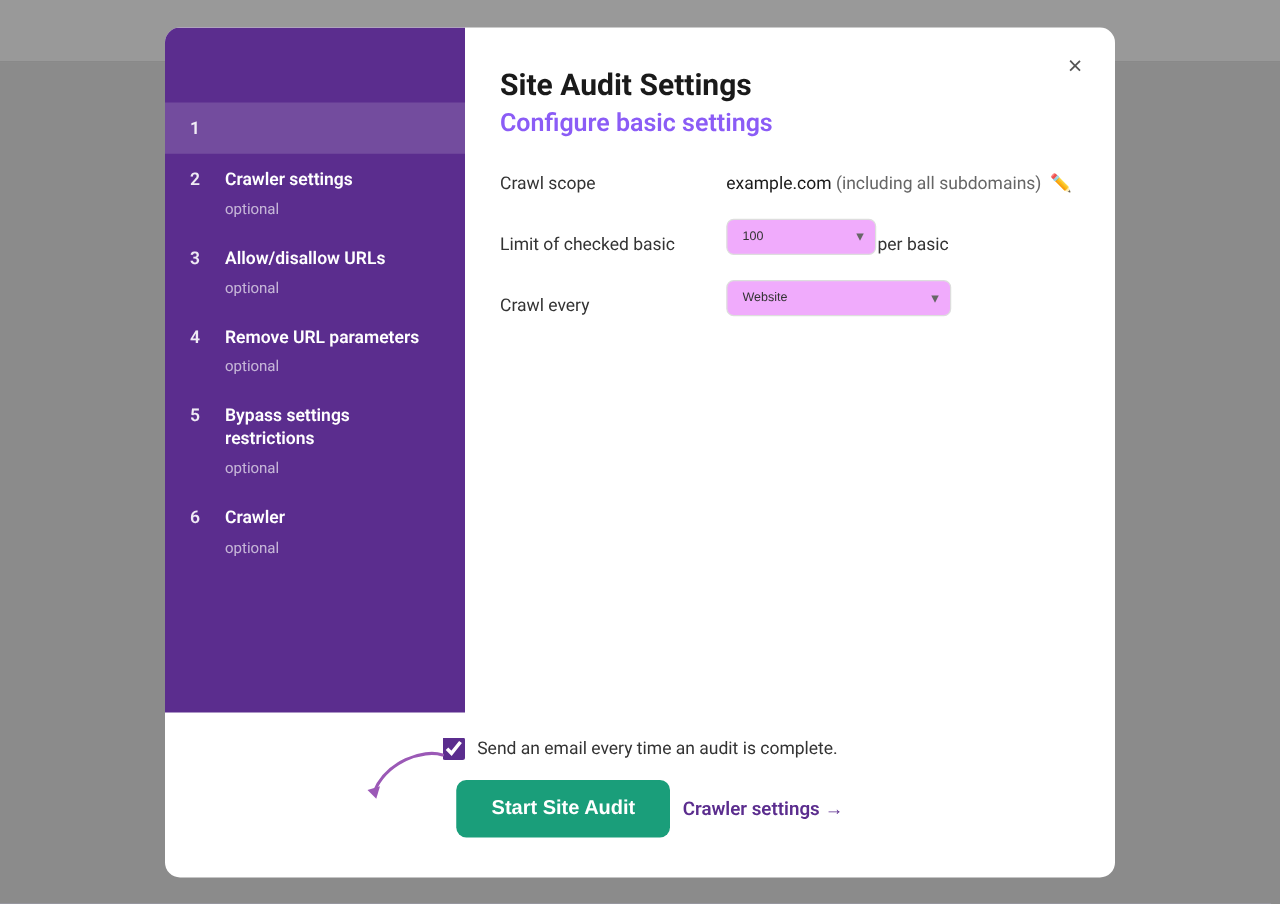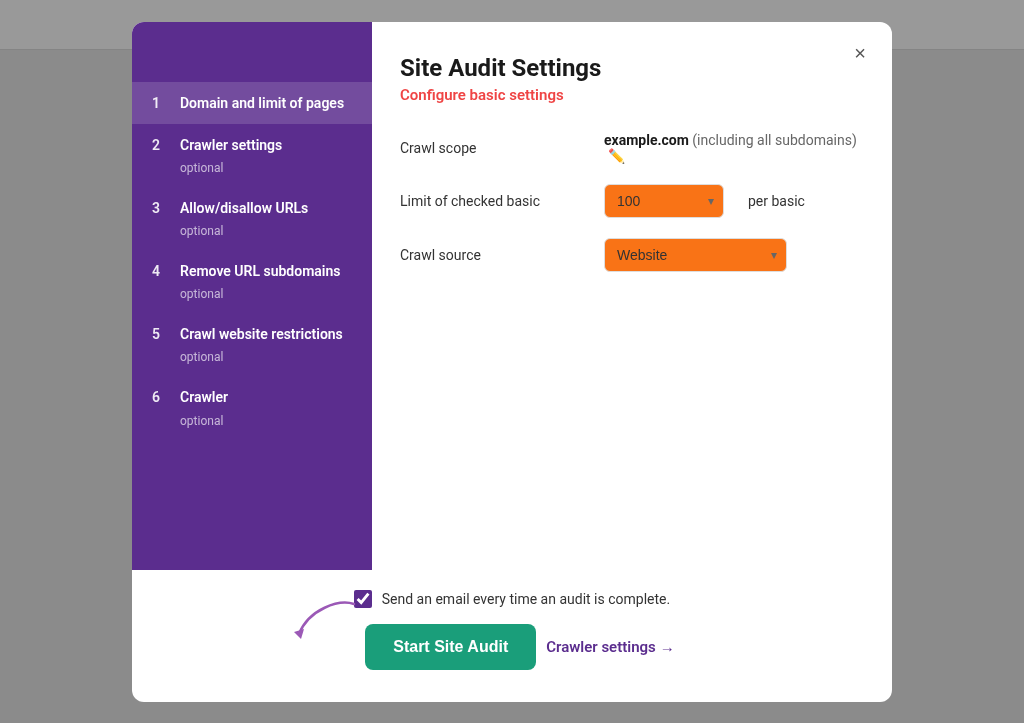--- a/index.html
+++ b/index.html
@@ -114,47 +114,47 @@
     }
 
     .modal-title {
       font-size: 24px;
       font-weight: 700;
       color: #1a1a1a;
       margin-bottom: 4px;
     }
 
     .modal-subtitle {
-      font-size: 15px;
+      font-size: 20px;
       font-weight: 600;
-      color: #ef4444;
+      color: #8b5cf6;
       margin-bottom: 28px;
     }
 
     
     .form-row {
       display: flex;
-      align-items: center;
+      align-items: flex-end;
       margin-bottom: 20px;
-      gap: 24px;
+      gap: 1px;
     }
 
     .form-label {
       font-size: 14px;
       color: #333;
       min-width: 180px;
     }
 
     .form-value-text {
       font-size: 14px;
       color: #1a1a1a;
     }
 
     .form-value-text strong {
-      font-weight: 700;
+      font-weight: 400;
     }
 
     .form-value-text .muted {
       color: #666;
       font-weight: 400;
     }
 
     .edit-icon {
       font-size: 14px;
       cursor: pointer;
@@ -166,23 +166,23 @@
       position: relative;
       display: inline-block;
     }
 
     .form-select {
       appearance: none;
       -webkit-appearance: none;
       border: 1px solid #ddd;
       border-radius: 6px;
       padding: 8px 36px 8px 12px;
-      font-size: 14px;
+      font-size: 10px;
       color: #333;
-      background: #f97316;
+      background: #f0abfc;
       cursor: pointer;
       min-width: 120px;
     }
 
     .form-select.wide {
       min-width: 180px;
     }
 
     .select-arrow {
       position: absolute;
@@ -295,23 +295,20 @@
     <button class="modal-close">
       <span>×</span>
     </button>
 
     <div class="modal-body">
 
       <div class="sidebar">
 
         <div class="sidebar-item active">
           <span class="sidebar-item-number">1</span>
-          <div class="sidebar-item-content">
-            <span class="sidebar-item-label">Domain and limit of pages</span>
-          </div>
         </div>
 
         <div class="sidebar-item">
           <span class="sidebar-item-number">2</span>
           <div class="sidebar-item-content">
             <span class="sidebar-item-label">Crawler settings</span>
             <span class="sidebar-item-sublabel">optional</span>
           </div>
         </div>
 
@@ -319,29 +316,29 @@
           <span class="sidebar-item-number">3</span>
           <div class="sidebar-item-content">
             <span class="sidebar-item-label">Allow/disallow URLs</span>
             <span class="sidebar-item-sublabel">optional</span>
           </div>
         </div>
 
         <div class="sidebar-item">
           <span class="sidebar-item-number">4</span>
           <div class="sidebar-item-content">
-            <span class="sidebar-item-label">Remove URL subdomains</span>
+            <span class="sidebar-item-label">Remove URL parameters</span>
             <span class="sidebar-item-sublabel">optional</span>
           </div>
         </div>
 
         <div class="sidebar-item">
           <span class="sidebar-item-number">5</span>
           <div class="sidebar-item-content">
-            <span class="sidebar-item-label">Crawl website restrictions</span>
+            <span class="sidebar-item-label">Bypass settings restrictions</span>
             <span class="sidebar-item-sublabel">optional</span>
           </div>
         </div>
 
         <div class="sidebar-item">
           <span class="sidebar-item-number">6</span>
           <div class="sidebar-item-content">
             <span class="sidebar-item-label">Crawler</span>
             <span class="sidebar-item-sublabel">optional</span>
           </div>
@@ -377,21 +374,21 @@
               <option value="50000">50000</option>
               <option value="100000">100000</option>
               <option value="150000">150000</option>
             </select>
             <span class="select-arrow">▾</span>
           </div>
           <span class="per-audit-text">per basic</span>
         </div>
 
         <div class="form-row">
-          <label class="form-label">Crawl source</label>
+          <label class="form-label">Crawl every</label>
           <div class="select-wrapper">
             <select class="form-select wide">
               <option value="Website" selected="">Website</option>
               <option value="Sitemap">Sitemap</option>
               <option value="Website and Sitemap">Website and Sitemap</option>
             </select>
             <span class="select-arrow">▾</span>
           </div>
         </div>
 

